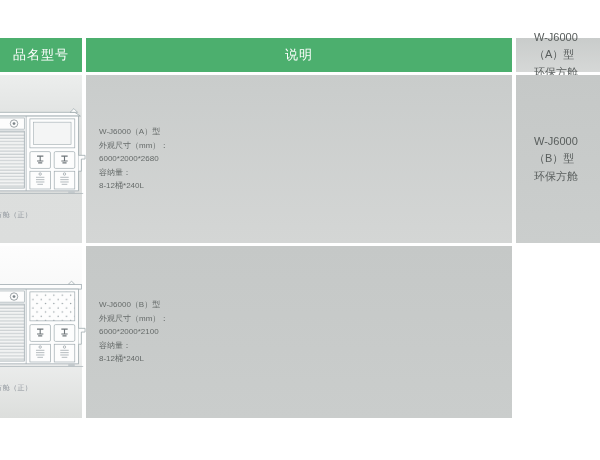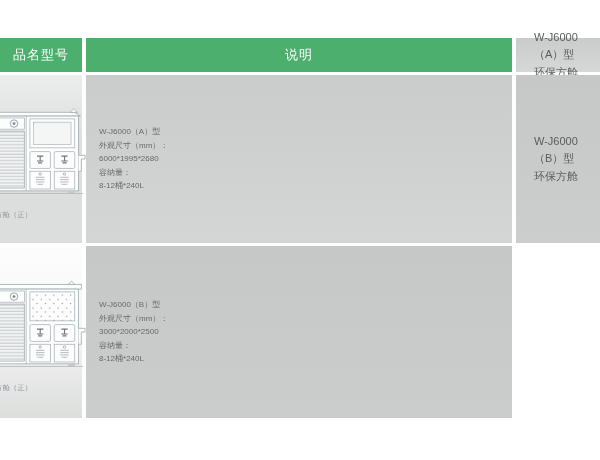--- a/index.html
+++ b/index.html
@@ -171,21 +171,21 @@
         <rect x="9.5" y="73.5" width="9" height="7" fill="#868d90"></rect>
         <line x1="1" y1="101" x2="99" y2="101" stroke="#aab2b6" stroke-width="0.8"></line>
       </svg>
       <div class="fig-caption">W-J6000（A）型环保方舱（侧）</div>
     </div>
   </div>
 
   <div class="spec-cell">
     <span>W-J6000（A）型</span>
     <span>外观尺寸（mm）：</span>
-    <span>6000*1995*2680</span>
+    <span>6000*2000*2680</span>
     <span>容纳量：</span>
     <span>8-12桶*240L</span>
   </div>
 
   <div class="model-cell" style="background:linear-gradient(180deg,#c5c8c7 0%,#cbcecd 100%);">
     <span>W-J6000（B）型</span>
     <span>环保方舱</span>
   </div>
 
   <div class="diagram-cell r2">
@@ -256,18 +256,18 @@
         <rect x="9.5" y="73.5" width="9" height="7" fill="#868d90"></rect>
         <line x1="1" y1="101" x2="99" y2="101" stroke="#aab2b6" stroke-width="0.8"></line>
       </svg>
       <div class="fig-caption">W-J6000（B）型环保方舱（侧）</div>
     </div>
   </div>
 
   <div class="spec-cell" style="background:linear-gradient(180deg,#c5c8c7 0%,#cacdcc 100%);">
     <span>W-J6000（B）型</span>
     <span>外观尺寸（mm）：</span>
-    <span>3000*2000*2500</span>
+    <span>6000*2000*2100</span>
     <span>容纳量：</span>
     <span>8-12桶*240L</span>
   </div>
 
 </div>
 
 </body></html>

